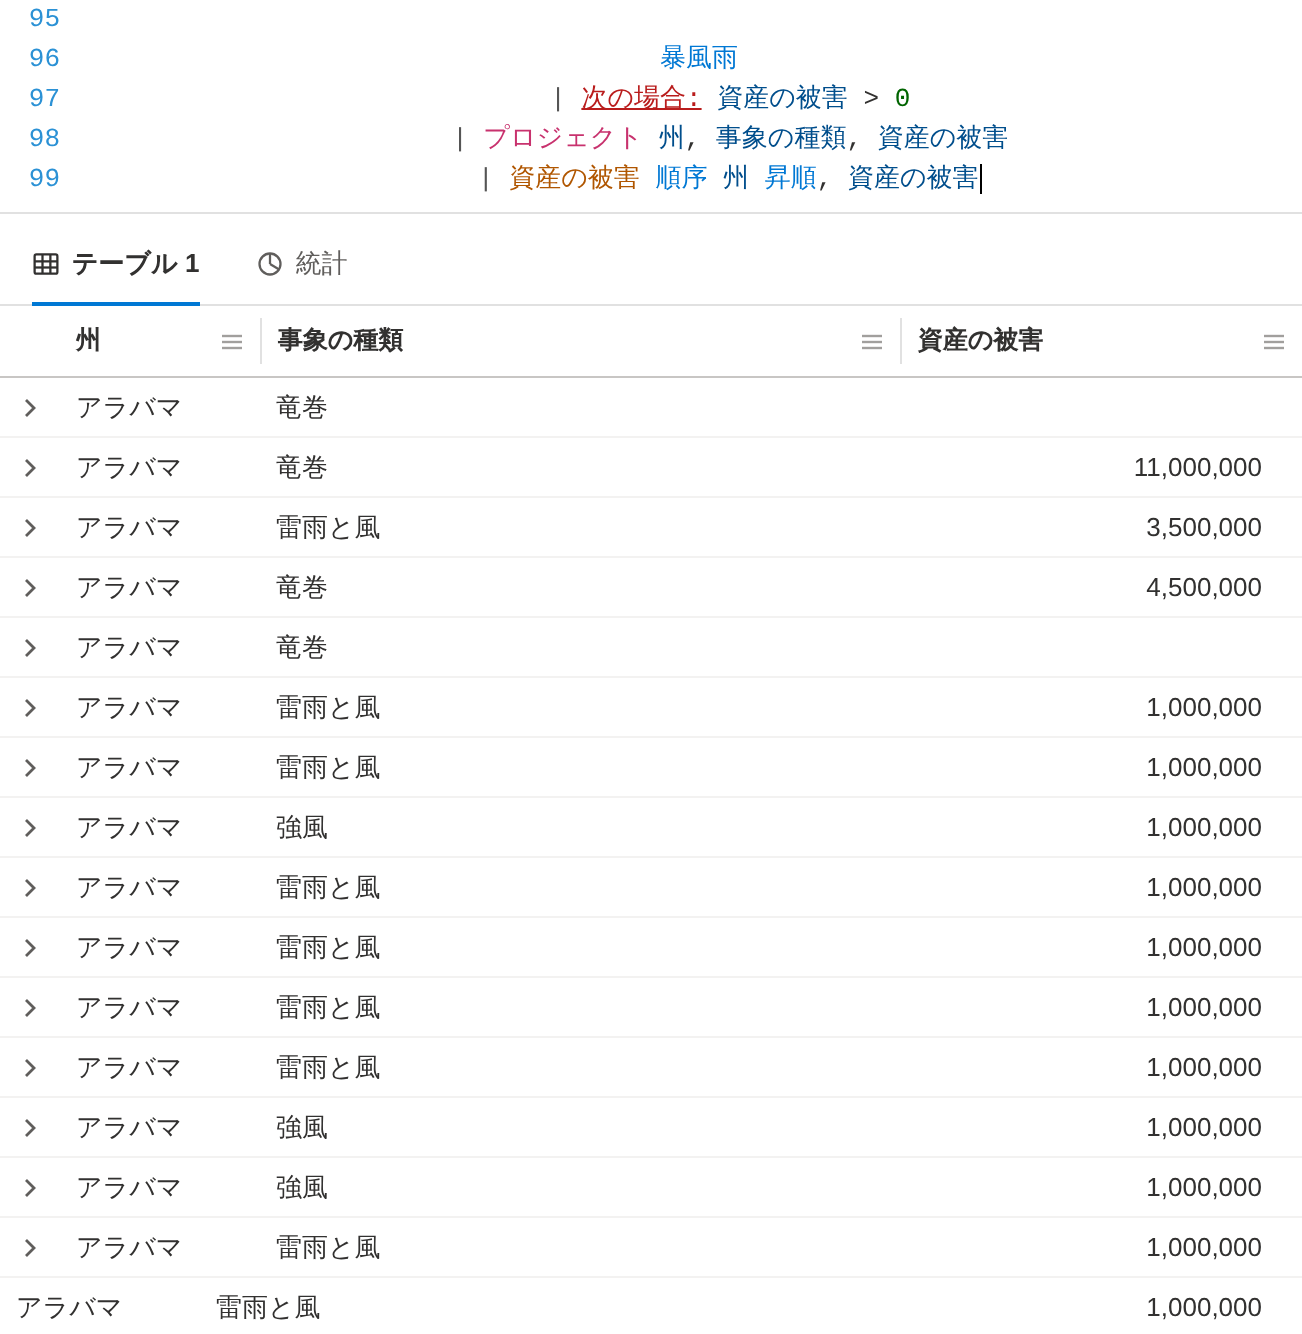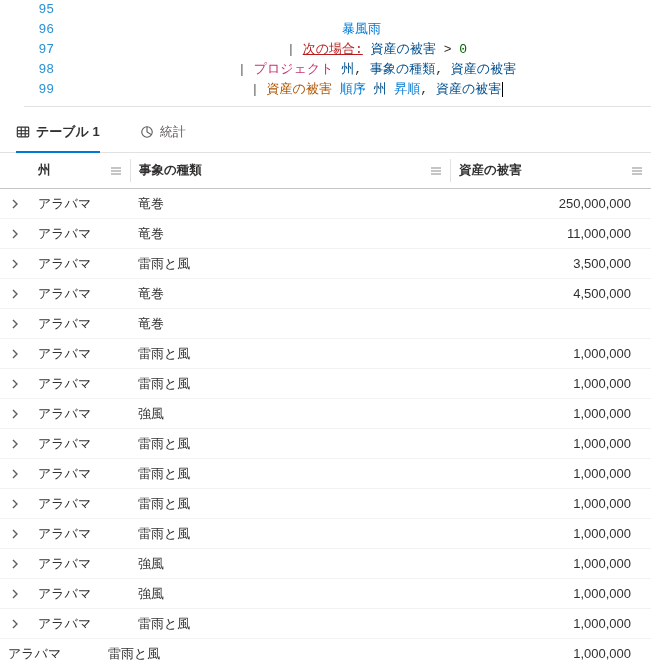--- a/index.html
+++ b/index.html
@@ -14,21 +14,20 @@
   }
 
   
   .editor {
     border-bottom: 1px solid #e1e1e1;
     padding-bottom: 6px;
     font-family: Consolas, "Courier New", monospace;
     font-size: 13px;
     line-height: 20px;
     background: #fff;
-    margin-left: 24px;
   }
   .code-line {
     display: flex;
     align-items: baseline;
     white-space: pre;
   }
   .ln {
     width: 48px;
     text-align: right;
     color: #2b91d5;
@@ -51,21 +50,21 @@
     height: 15px;
     background: #000;
     vertical-align: text-bottom;
     margin-left: 1px;
   }
 
   
   .tabbar {
     display: flex;
     align-items: center;
-    gap: 40px;
+    gap: 28px;
     padding: 16px 16px 0 16px;
     border-bottom: 1px solid #e1e1e1;
     height: 46px;
   }
   .tab {
     display: flex;
     align-items: center;
     gap: 6px;
     padding-bottom: 10px;
     color: #605e5c;
@@ -189,21 +188,20 @@
   </div>
   <div class="tbody" id="tbody">
       <div class="tr">
         <div class="td-caret">
           <svg class="caret-svg" viewBox="0 0 10 10" fill="none" stroke="currentColor" stroke-width="1.4">
             <polyline points="3,1 7,5 3,9"></polyline>
           </svg>
         </div>
         <div class="td-state">アラバマ</div>
         <div class="td-event">竜巻</div>
-        <div class="td-damage">250,000,000</div>
       </div>
       <div class="tr">
         <div class="td-caret">
           <svg class="caret-svg" viewBox="0 0 10 10" fill="none" stroke="currentColor" stroke-width="1.4">
             <polyline points="3,1 7,5 3,9"></polyline>
           </svg>
         </div>
         <div class="td-state">アラバマ</div>
         <div class="td-event">竜巻</div>
         <div class="td-damage">11,000,000</div>

